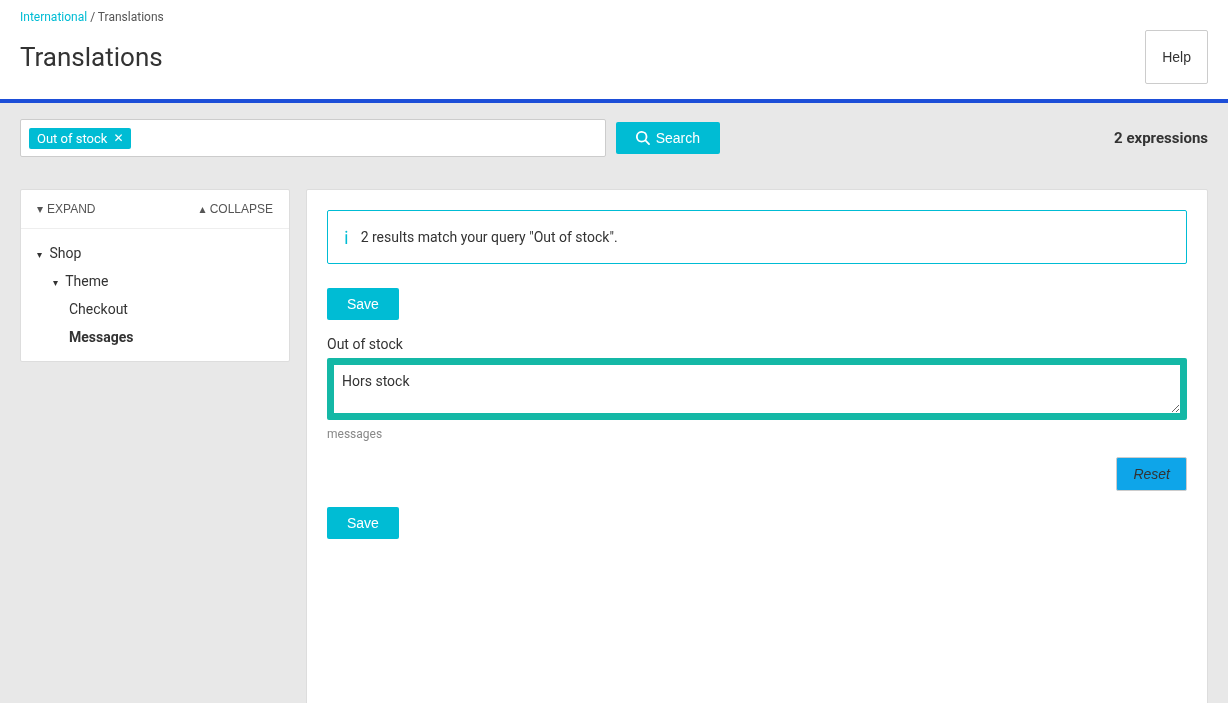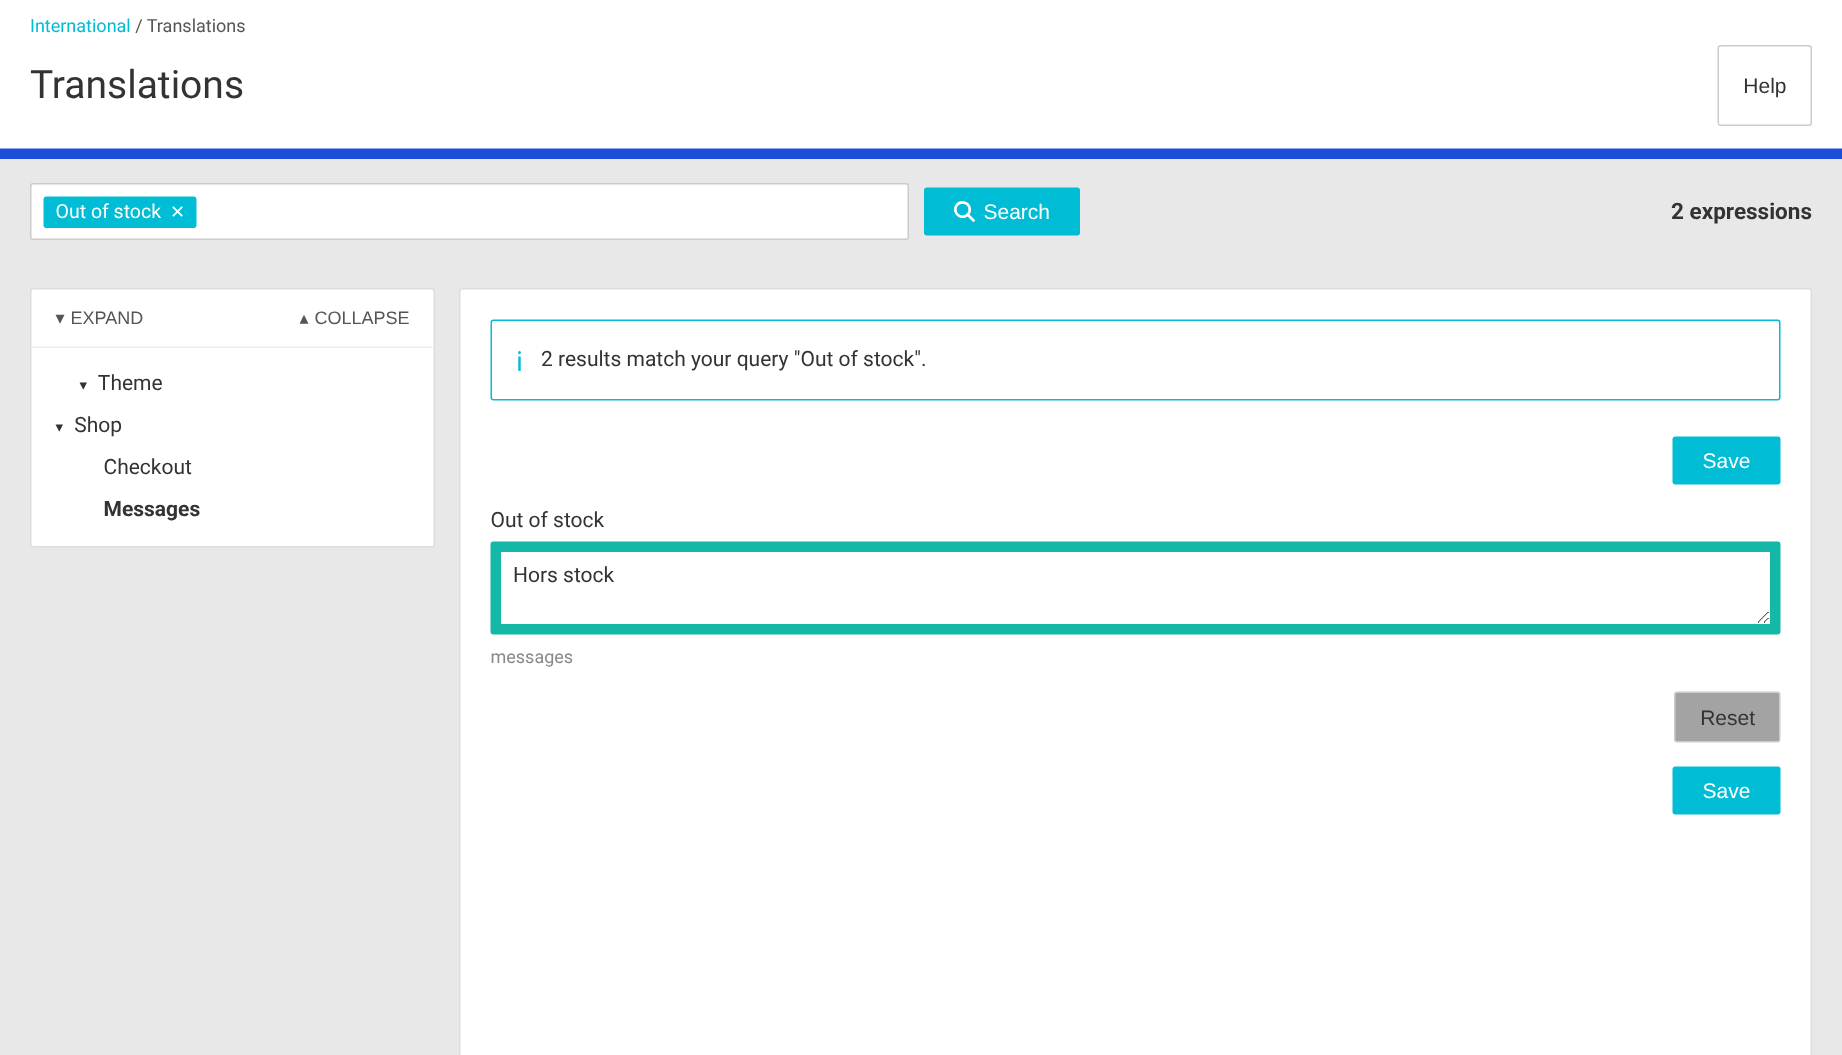--- a/index.html
+++ b/index.html
@@ -5,21 +5,21 @@
     * { box-sizing: border-box; margin: 0; padding: 0; }
     body {
       font-family: -apple-system, BlinkMacSystemFont, 'Segoe UI', Roboto, sans-serif;
       background: #e8e8e8;
       color: #333;
       font-size: 14px;
     }
     .top-bar {
       background: #fff;
       padding: 10px 20px 15px 20px;
-      border-bottom: 7px solid #1d4ed8;
+      border-bottom: 4px solid #1d4ed8;
     }
     .breadcrumb {
       font-size: 12px;
       color: #00bcd4;
       margin-bottom: 6px;
     }
     .breadcrumb span {
       color: #555;
     }
     .breadcrumb a {
@@ -200,31 +200,32 @@
     .save-btn {
       background: #00bcd4;
       color: #fff;
       border: none;
       padding: 8px 20px;
       font-size: 14px;
       cursor: pointer;
       border-radius: 2px;
     }
     .reset-btn {
-      background: #a3a3a3;
+      background: #0ea5e9;
       color: #333;
       border: 1px solid #ccc;
       padding: 8px 16px;
       font-size: 14px;
       cursor: pointer;
       border-radius: 2px;
+      font-style: italic;
     }
     .top-save-row {
       display: flex;
-      justify-content: flex-end;
+      justify-content: flex-start;
       margin-bottom: 16px;
     }
     .field-label {
       font-size: 14px;
       color: #333;
       margin-bottom: 6px;
     }
     .field-textarea {
       width: 100%;
       border: 7px solid #14b8a6;
@@ -298,27 +299,27 @@
       <button class="expand-btn">
         <span>▾</span>
         <span>EXPAND</span>
       </button>
       <button class="collapse-btn">
         <span>▴</span>
         <span>COLLAPSE</span>
       </button>
     </div>
     <div class="tree-list">
+      <div class="tree-item level-1">
+        <span class="chevron">▾</span>
+        <span>Shop</span>
+      </div>
       <div class="tree-item level-2">
         <span class="chevron">▾</span>
         <span>Theme</span>
-      </div>
-      <div class="tree-item level-1">
-        <span class="chevron">▾</span>
-        <span>Shop</span>
       </div>
       <div class="tree-item level-3">
         <span>Checkout</span>
       </div>
       <div class="tree-item level-3 active">
         <span>Messages</span>
       </div>
     </div>
   </div>
 

